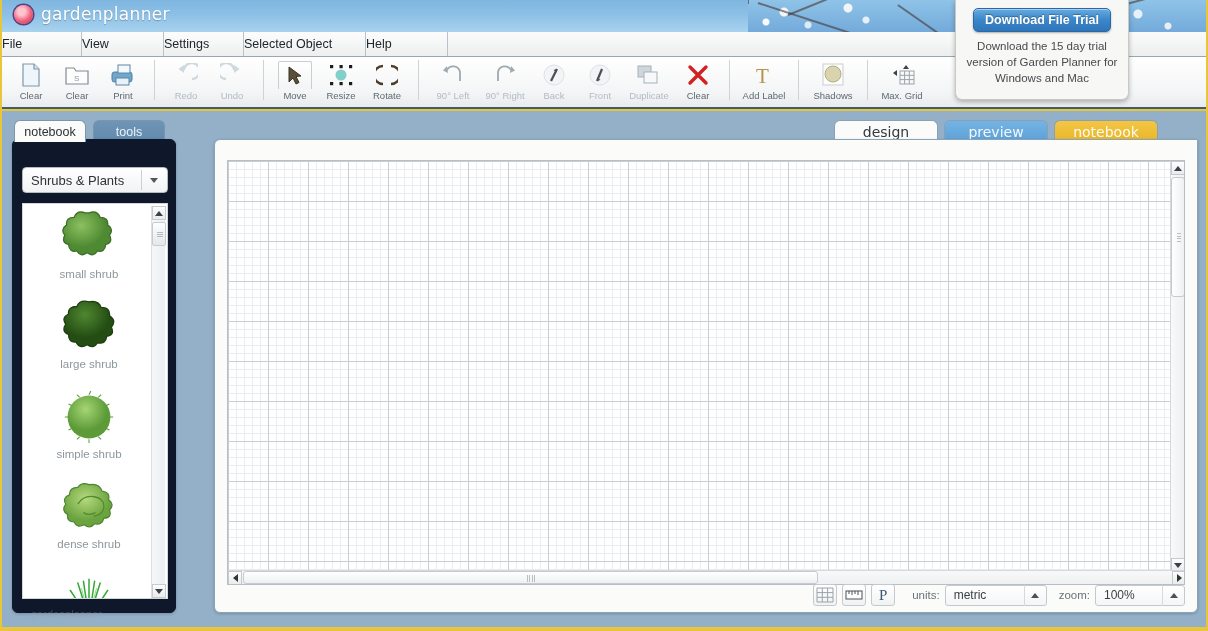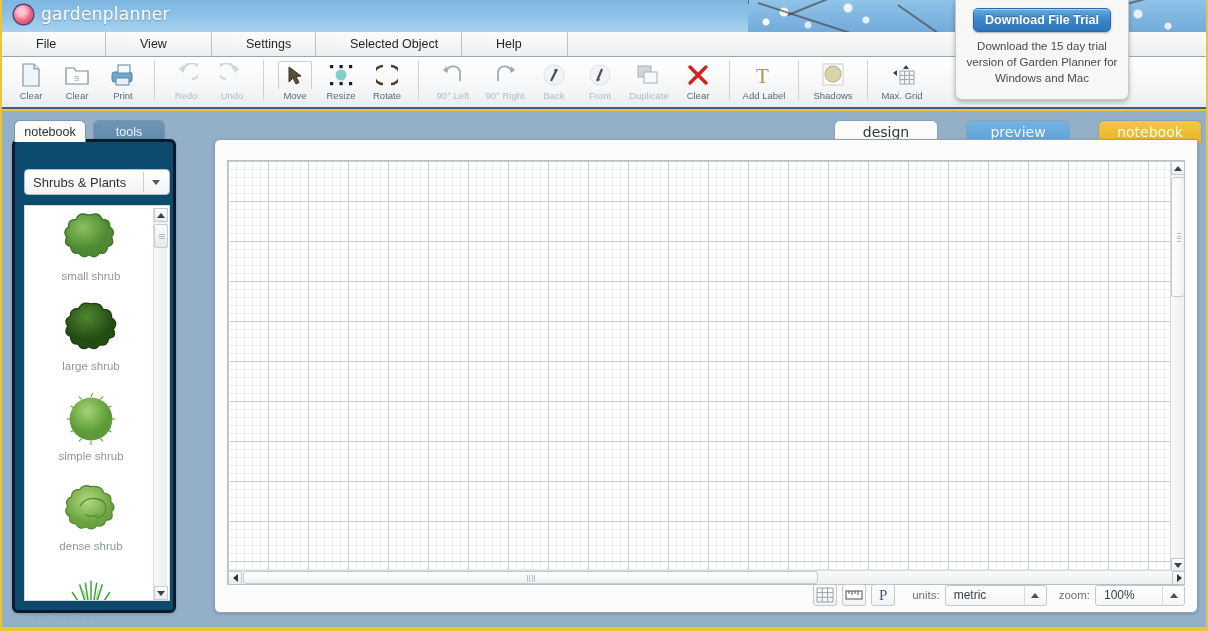--- a/index.html
+++ b/index.html
@@ -74,26 +74,24 @@
     position: absolute;
     left: 2px; top: 32px;
     width: 1204px; height: 25px;
     background: linear-gradient(180deg,#fbfbfb 0%, #eceeef 100%);
     border-bottom: 1px solid #9aa6ad;
     display: flex;
     align-items: stretch;
   }
   .menu-item {
     display: flex; align-items: center;
-    padding-left: 10px;
     font-size: 12.5px;
     color: #20262b;
     border-right: 1px solid #b9c2c8;
     background: linear-gradient(180deg,#fcfcfc 0%, #edeff0 100%);
-    margin-left: 24px;
   }
   .menu-item:nth-child(1){ width: 80px; }
   .menu-item:nth-child(2){ width: 82px; }
   .menu-item:nth-child(3){ width: 80px; }
   .menu-item:nth-child(4){ width: 122px; }
   .menu-item:nth-child(5){ width: 82px; }
 
   
   .toolbar {
     position: absolute;
@@ -202,22 +200,22 @@
   }
   .side-tab.inactive {
     background: linear-gradient(180deg,#6f95b5 0%, #5f89ac 100%);
     color: #eaf2f8;
     margin-left: 7px;
   }
   .side-panel {
     position: absolute;
     left: 10px; top: 28px;
     width: 164px; height: 474px;
-    background: #0c4a6e;
-    border: 3px solid #0f172a;
+    background: #0f172a;
+    border: 1px solid #0f172a;
     border-radius: 6px;
     box-shadow: 0 1px 3px rgba(0,0,0,.2);
   }
   .cat-select {
     position: absolute;
     left: 9px; top: 27px;
     width: 146px; height: 26px;
     background: linear-gradient(180deg,#ffffff 0%, #f2f3f4 100%);
     border: 1px solid #b4bcc2;
     border-radius: 4px;
@@ -303,21 +301,20 @@
     white-space: nowrap;
     pointer-events: none;
   }
 
   
   .view-tabs {
     position: absolute;
     left: 832px; top: 9px;
     height: 23px;
     display: flex;
-    gap: 22px;
   }
   .vtab {
     width: 104px; height: 23px;
     border-radius: 6px 6px 0 0;
     font-size: 14px;
     display: flex; align-items: center; justify-content: center;
     border: 1px solid #8aa1b4;
     border-bottom: none;
     cursor: pointer;
     font-family: "DejaVu Sans", sans-serif;

